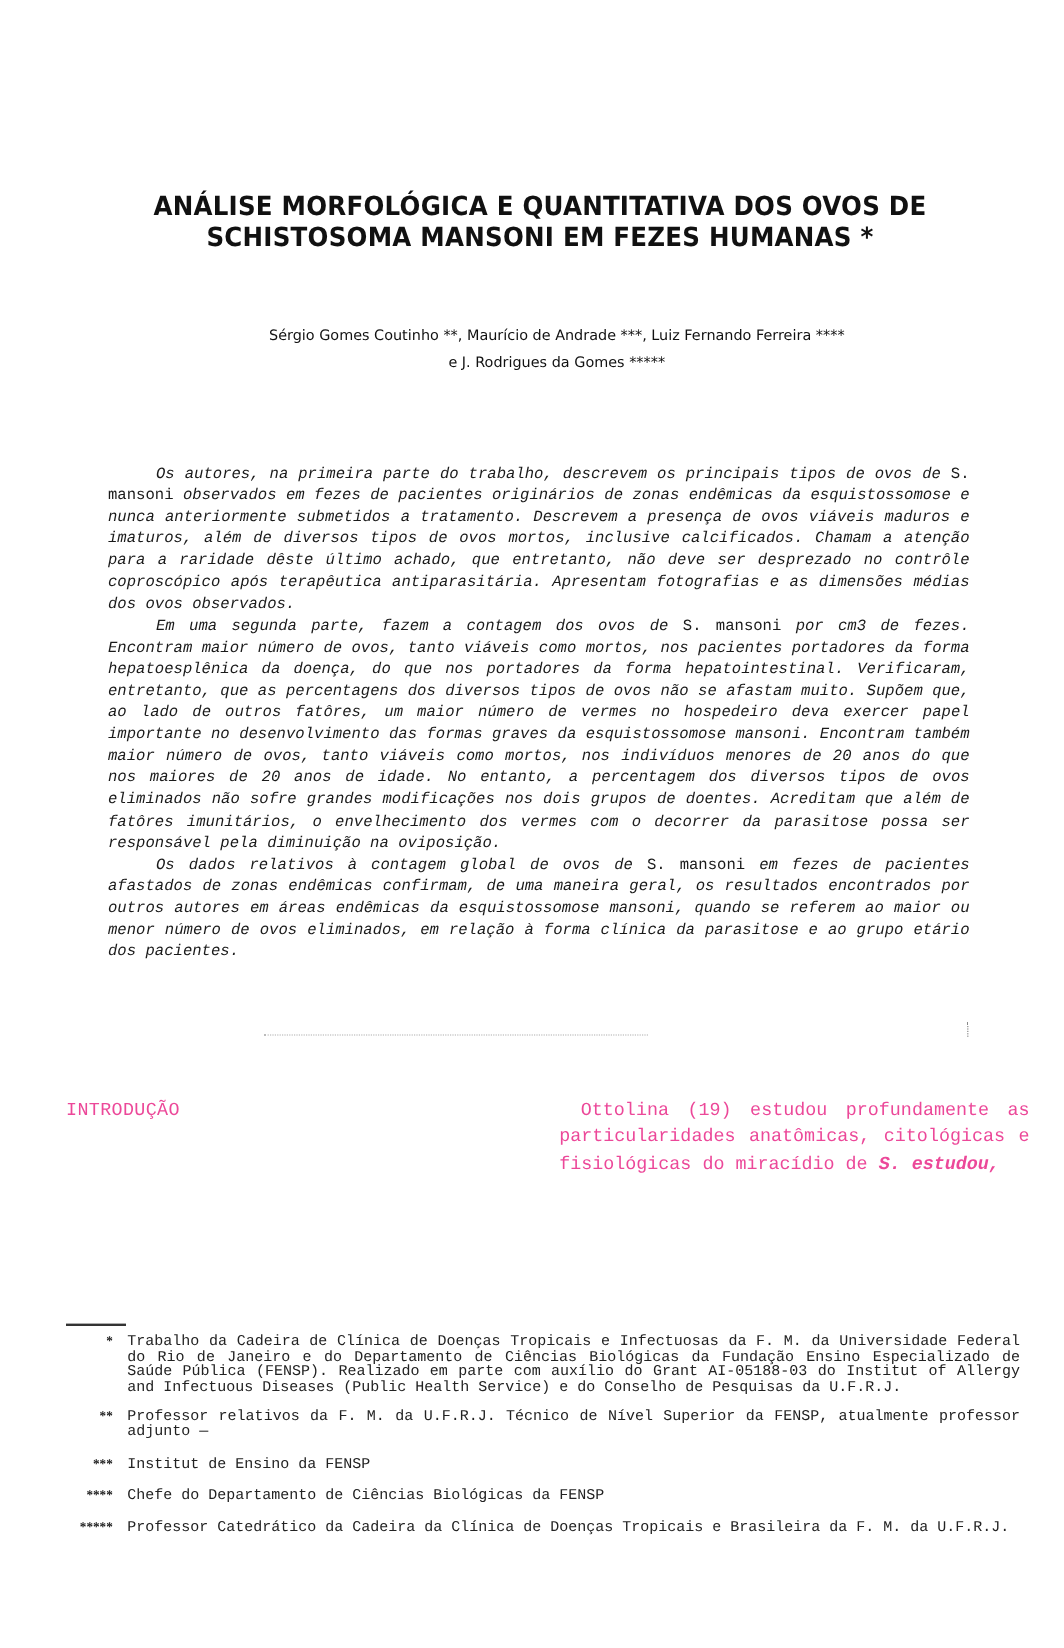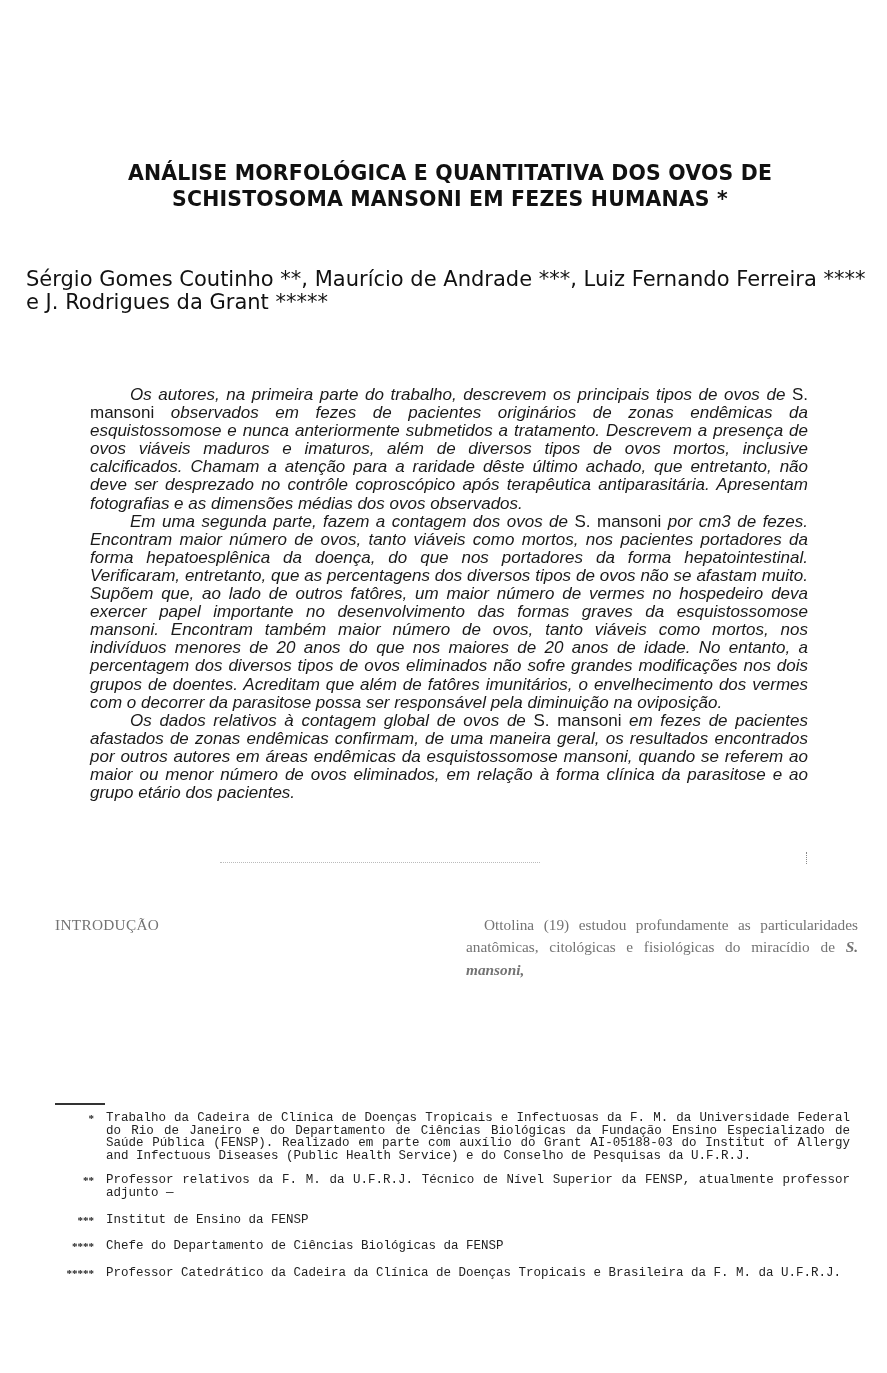--- a/index.html
+++ b/index.html
@@ -10,45 +10,45 @@
   }
   .title {
     position: absolute; left: 40px; top: 160px; width: 820px;
     text-align: center;
     font-family: "DejaVu Sans", sans-serif;
     font-weight: bold; font-size: 22px; line-height: 26px;
     letter-spacing: 0.2px; color: #111;
     transform: scaleX(0.93); transform-origin: center top;
   }
   .authors {
-    position: absolute; left: 26px; top: 268px; width: 840px;
-    text-align: left;
+    position: absolute; left: 44px; top: 268px; width: 840px;
+    text-align: center;
     font-family: "DejaVu Sans", sans-serif;
-    font-size: 21px; line-height: 23px; color: #111;
+    font-size: 12px; line-height: 23px; color: #111;
   }
   .abstract {
     position: absolute; left: 90px; top: 386px; width: 718px;
-    font-family: Liberation Sans, sans-serif; font-style: italic;
-    font-size: 17px; line-height: 18.1px; text-align: justify;
+    font-family: Liberation Mono, monospace; font-style: italic;
+    font-size: 13px; line-height: 18.1px; text-align: justify;
     color: #1a1a1a;
   }
   .abstract p { margin: 0; text-indent: 40px; }
   .abstract .roman { font-style: normal; }
   .faint-rule {
     position: absolute; left: 220px; top: 862px; width: 320px;
     border-top: 1px dotted #bbb;
   }
   .edge-mark {
     position: absolute; left: 806px; top: 852px; width: 1px; height: 12px;
     border-left: 1px dotted #888;
   }
   .col {
     position: absolute; top: 914px; width: 392px;
-    font-family: Liberation Serif, serif;
-    font-size: 15.3px; line-height: 22.4px; color: #737373;
+    font-family: Liberation Mono, monospace;
+    font-size: 15.3px; line-height: 22.4px; color: #ec4899;
     text-align: justify;
   }
   .col.left { left: 55px; }
   .col.right { left: 466px; }
   .col p { margin: 0; }
   .col .indent { text-indent: 18px; }
   .section-heading {
     font-size: 15.3px; letter-spacing: 0.3px; margin: 0 0 22px 0 !important;
   }
   .col em { font-style: italic; }
@@ -72,38 +72,38 @@
 </head>
 <body>
 
 <div class="title">
   <div>ANÁLISE  MORFOLÓGICA  E QUANTITATIVA DOS OVOS DE</div>
   <div>SCHISTOSOMA  MANSONI EM  FEZES  HUMANAS *</div>
 </div>
 
 <div class="authors">
   <div>Sérgio Gomes Coutinho **, Maurício de Andrade ***, Luiz Fernando Ferreira ****</div>
-  <div>e J. Rodrigues da  Grant *****</div>
+  <div>e J. Rodrigues da  Gomes *****</div>
 </div>
 
 <div class="abstract">
   <p><span>Os autores, na primeira parte do trabalho, descrevem os principais tipos de ovos de </span><span class="roman">S. mansoni</span><span> observados em fezes de pacientes originários de zonas endêmicas da esquistossomose e nunca anteriormente submetidos a tratamento. Descrevem a presença de ovos viáveis maduros e imaturos, além de diversos tipos de ovos mortos, inclusive calcificados. Chamam a atenção para a raridade dêste último achado, que entretanto, não deve ser desprezado no contrôle coproscópico após terapêutica antiparasitária. Apresentam fotografias e as dimensões médias dos ovos observados.</span></p>
   <p><span>Em uma segunda parte, fazem a contagem dos ovos de </span><span class="roman">S. mansoni</span><span> por cm3 de fezes. Encontram maior número de ovos, tanto viáveis como mortos, nos pacientes portadores da forma hepatoesplênica da doença, do que nos portadores da forma hepatointestinal. Verificaram, entretanto, que as percentagens dos diversos tipos de ovos não se afastam muito. Supõem que, ao lado de outros fatôres, um maior número de vermes no hospedeiro deva exercer papel importante no desenvolvimento das formas graves da esquistossomose mansoni. Encontram também maior número de ovos, tanto viáveis como mortos, nos indivíduos menores de 20 anos do que nos maiores de 20 anos de idade. No entanto, a percentagem dos diversos tipos de ovos eliminados não sofre grandes modificações nos dois grupos de doentes. Acreditam que além de fatôres imunitários, o envelhecimento dos vermes com o decorrer da parasitose possa ser responsável pela diminuição na oviposição.</span></p>
   <p><span>Os dados relativos à contagem global de ovos de </span><span class="roman">S. mansoni</span><span> em fezes de pacientes afastados de zonas endêmicas confirmam, de uma maneira geral, os resultados encontrados por outros autores em áreas endêmicas da esquistossomose mansoni, quando se referem ao maior ou menor número de ovos eliminados, em relação à forma clínica da parasitose e ao grupo etário dos pacientes.</span></p>
 </div>
 
 <div class="faint-rule"></div>
 <div class="edge-mark"></div>
 
 <div class="col left">
   <p class="section-heading">INTRODUÇÃO</p>
 </div>
 
 <div class="col right">
-  <p class="indent"><span>Ottolina (19) estudou profundamente as particularidades anatômicas, citológicas e fisiológicas do miracídio de </span><em style="font-weight:bold">S. mansoni,</em></p>
+  <p class="indent"><span>Ottolina (19) estudou profundamente as particularidades anatômicas, citológicas e fisiológicas do miracídio de </span><em style="font-weight:bold">S. estudou,</em></p>
 </div>
 
 <div class="footnote-rule"></div>
 
 <div class="footnotes">
   <div class="fn first">
     <span class="mark">*</span>
     <span class="text">Trabalho da Cadeira de Clínica de Doenças Tropicais e Infectuosas da F. M. da Universidade Federal do Rio de Janeiro e do Departamento de Ciências Biológicas da Fundação Ensino Especializado de Saúde Pública (FENSP). Realizado em parte com auxílio do Grant  AI-05188-03 do Institut of Allergy and Infectuous Diseases (Public Health Service) e do Conselho de Pesquisas da U.F.R.J.</span>
   </div>
   <div class="fn">

